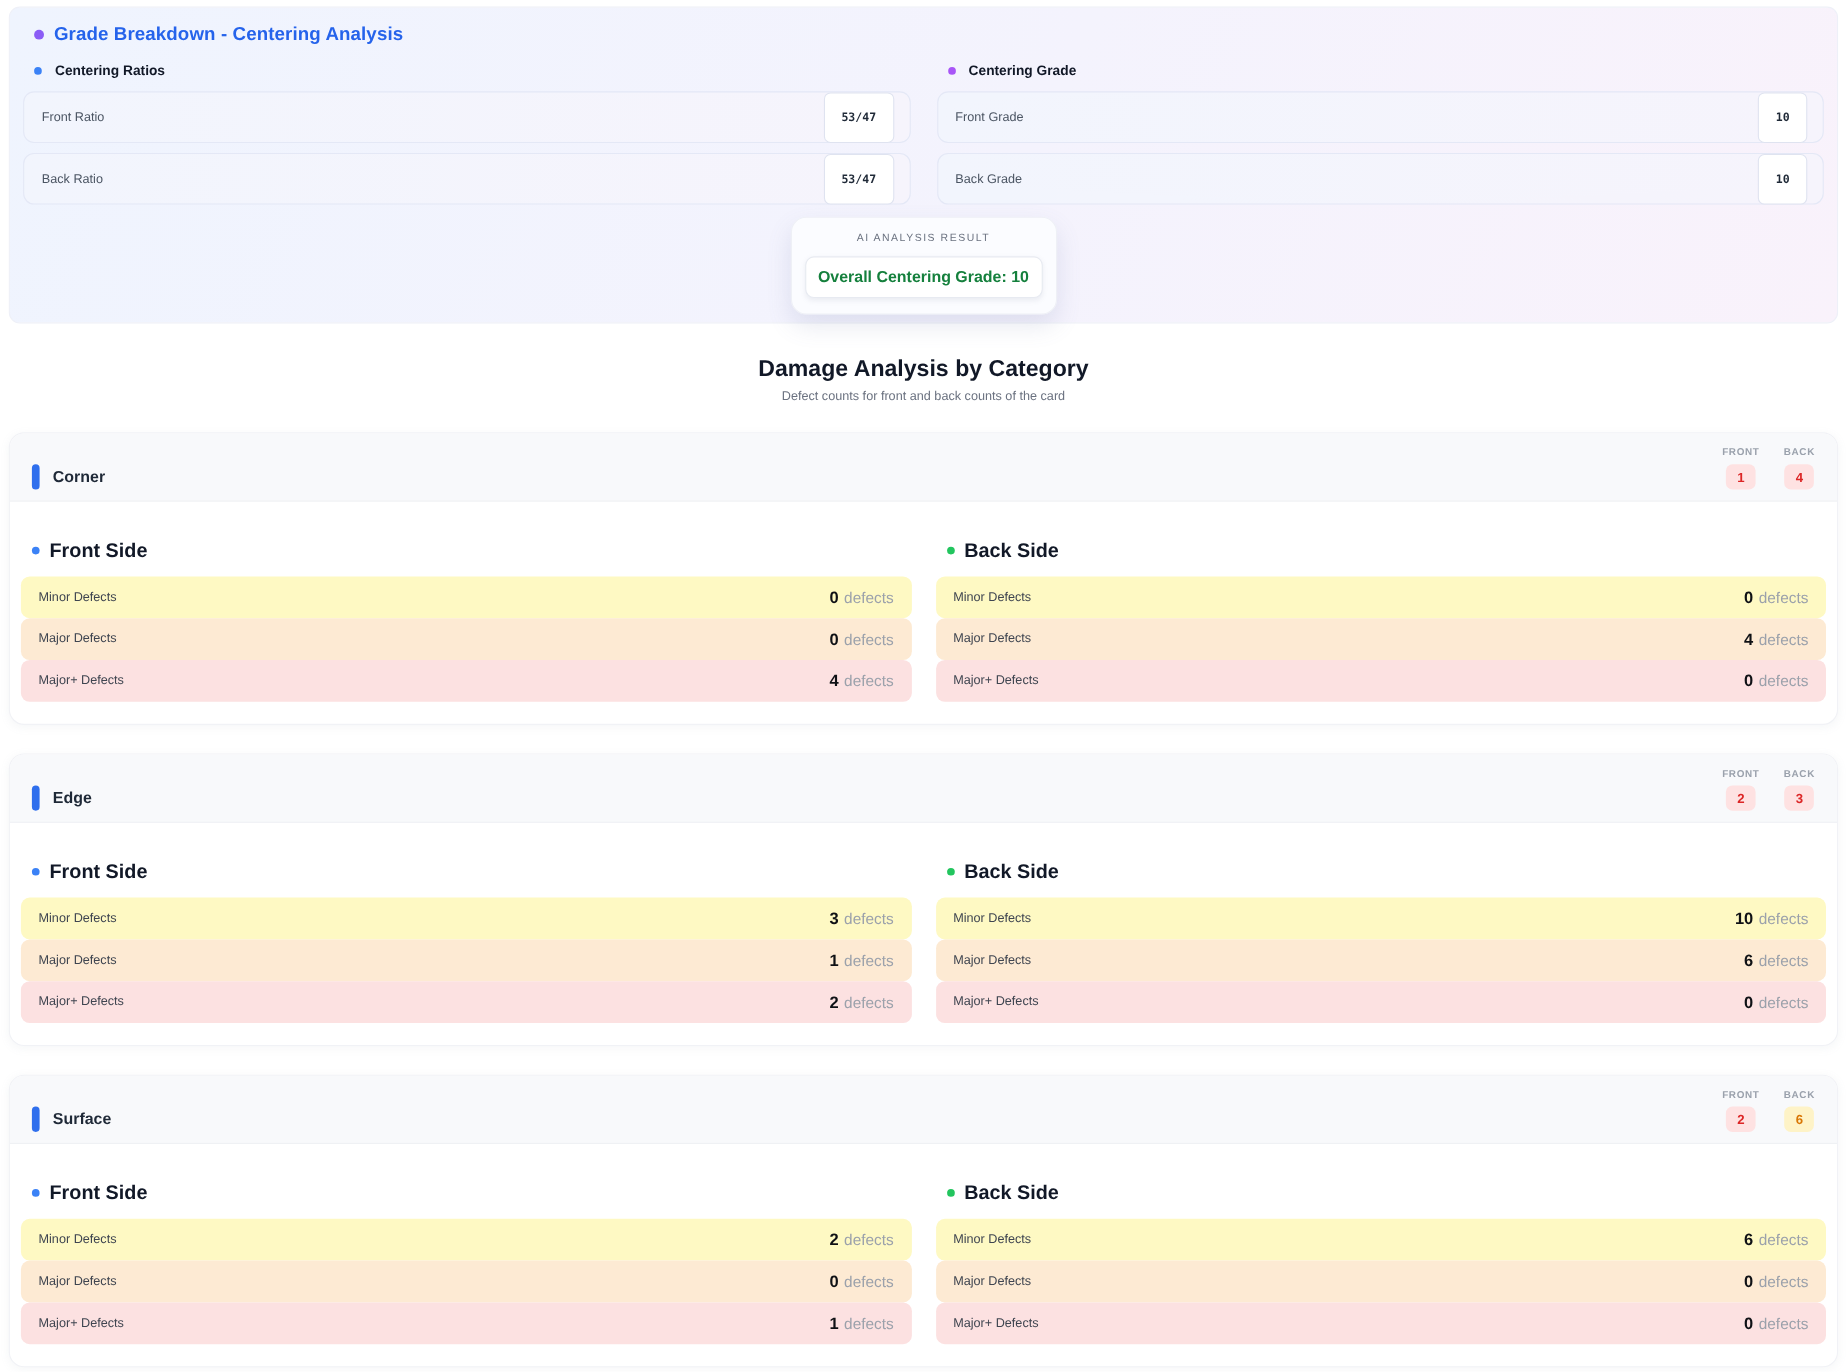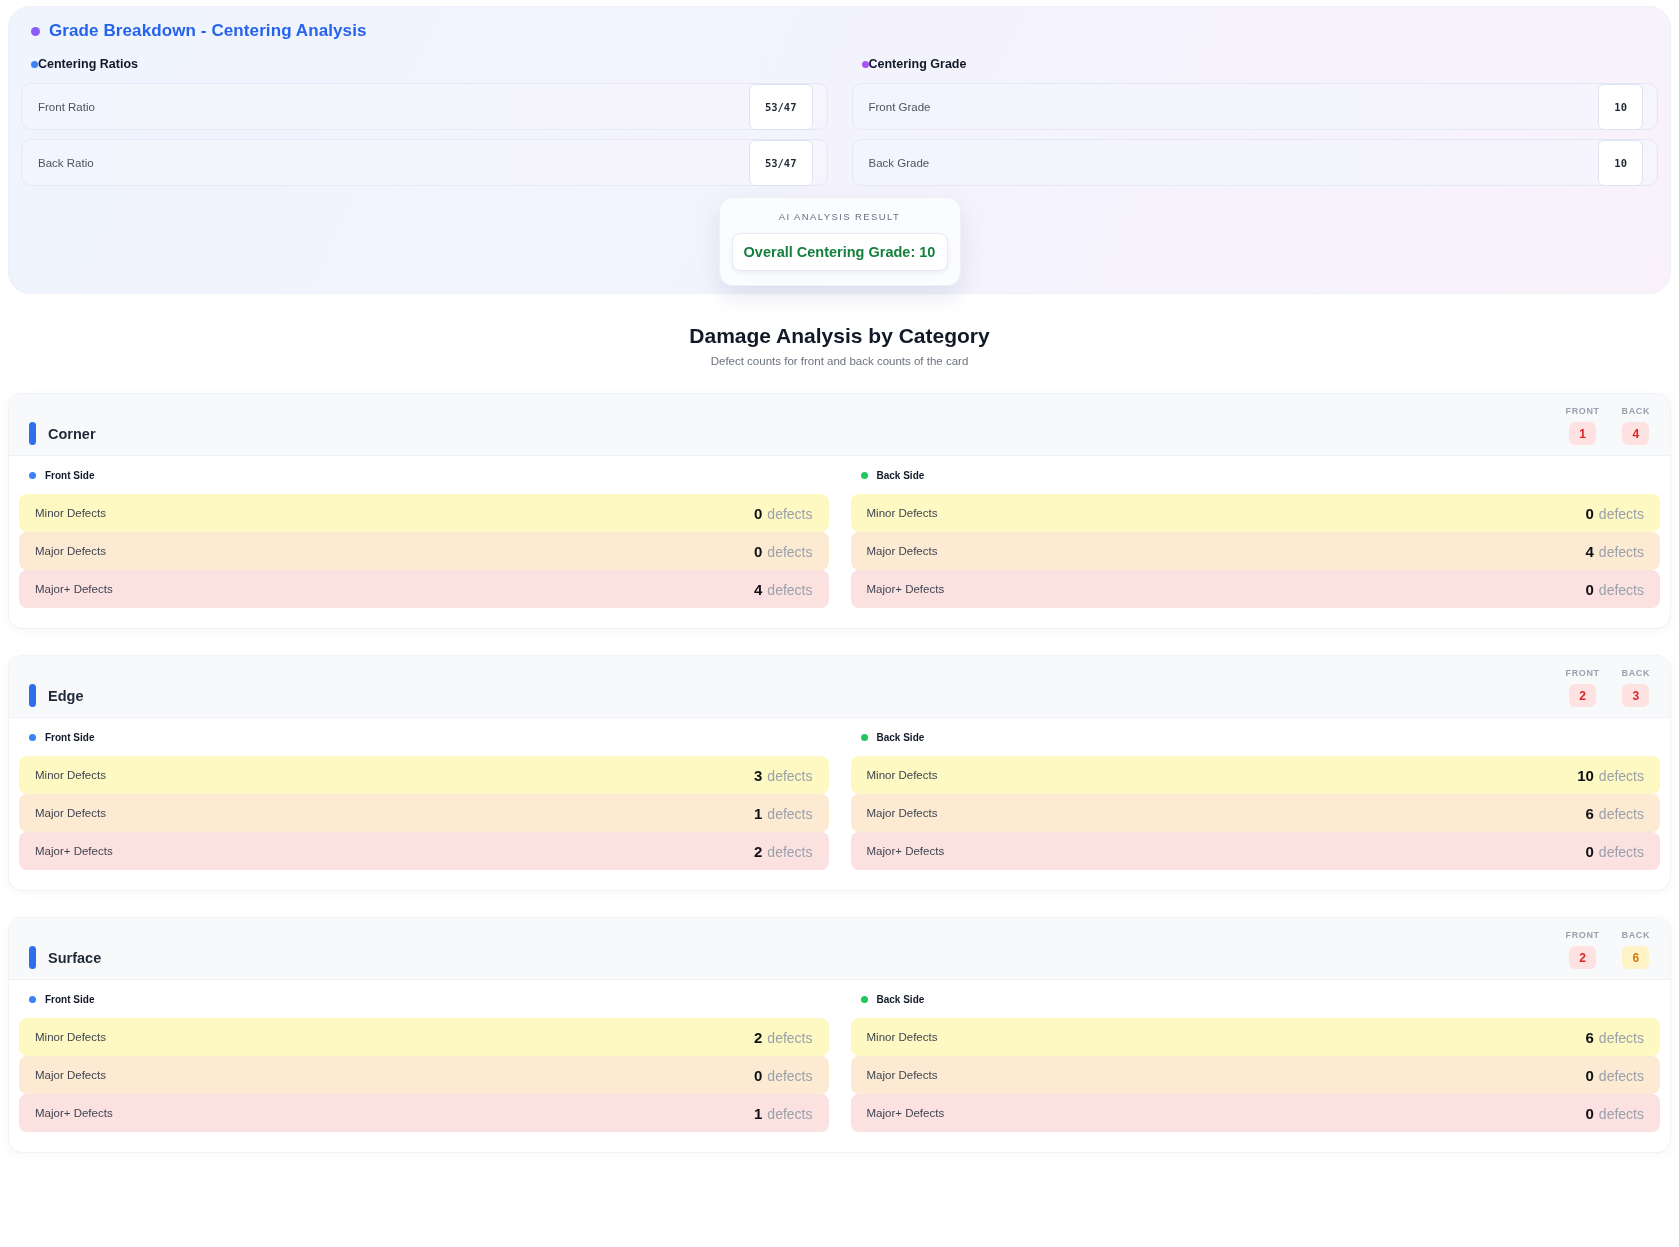--- a/index.html
+++ b/index.html
@@ -4,38 +4,38 @@
 <style>
   * { margin: 0; padding: 0; box-sizing: border-box; }
   html, body { width: 1679px; height: 1247px; background: #ffffff;
     font-family: "Liberation Sans", sans-serif; color: #1f2937; overflow: hidden; }
 
   .page { width: 1679px; padding: 6px 8px 0 8px; }
 
   
   .centering-card {
     position: relative;
-    border-radius: 22px;
+    border-radius: 10px;
     background: linear-gradient(115deg, #eff4fe 0%, #f4f3fd 55%, #f9f2fb 100%);
     border: 1px solid #eef0f8;
     padding: 14px 12px 30px 12px;
     height: 288px;
   }
   .card-title-row { display: flex; align-items: center; gap: 9px; padding-left: 10px; }
   .dot { border-radius: 50%; display: inline-block; flex: 0 0 auto; }
   .dot.lg { width: 9px; height: 9px; }
   .dot.sm { width: 7px; height: 7px; }
   .dot.purple { background: #8b5cf6; }
   .dot.violet { background: #a855f7; }
   .dot.blue { background: #3b82f6; }
   .dot.green { background: #22c55e; }
   .card-title { font-size: 17px; font-weight: bold; color: #2563eb; letter-spacing: 0.1px; }
 
   .centering-grid { display: grid; grid-template-columns: 1fr 1fr; column-gap: 24px; margin-top: 16px; }
-  .col-heading { display: flex; align-items: center; gap: 0; font-size: 12.5px; font-weight: 600;
+  .col-heading { display: flex; align-items: center; gap: 12px; font-size: 12.5px; font-weight: 600;
     color: #111827; margin: 0 0 12px 10px; }
   .stat-row {
     display: flex; align-items: center; justify-content: space-between;
     height: 47px; margin-bottom: 9px; padding: 0 14px 0 16px;
     border-radius: 10px; border: 1px solid #e4e8f6;
     background: linear-gradient(90deg, #f2f5fd 0%, #f6f4fc 100%);
   }
   .stat-label { font-size: 11.5px; color: #4b5563; }
   .stat-value {
     background: #ffffff; border: 1px solid #dfe3f0; border-radius: 6px;
@@ -81,22 +81,22 @@
   .badge-label { font-size: 9px; font-weight: bold; letter-spacing: 0.6px; color: #9aa1ac; }
   .badge {
     min-width: 27px; height: 23px; border-radius: 6px;
     display: flex; align-items: center; justify-content: center;
     font-size: 12px; font-weight: bold; padding: 0 6px;
   }
   .badge.tone-red { background: #fee2e2; color: #dc2626; }
   .badge.tone-yellow { background: #fef3c7; color: #d97706; }
 
   .cat-body { display: grid; grid-template-columns: 1fr 1fr; column-gap: 22px; padding: 14px 10px 20px 10px; }
-  .side-heading { display: flex; align-items: center; gap: 9px; font-size: 10px; font-weight: 600;
-    color: #111827; margin: 0 0 13px 10px; }
+  .side-heading { display: flex; align-items: center; gap: 9px; font-size: 18px; font-weight: 600;
+    color: #111827; margin: 20px 0 13px 10px; }
   .defect-row {
     display: flex; align-items: center; justify-content: space-between;
     height: 38px; border-radius: 8px; margin-bottom: 0; padding: 0 16px;
   }
   .defect-row.minor { background: #fef9c3; }
   .defect-row.major { background: #fdead3; }
   .defect-row.majorplus { background: #fce1e1; }
   .defect-label { font-size: 11.5px; color: #3f4550; }
   .defect-count { display: flex; align-items: baseline; gap: 5px; }
   .defect-num { font-size: 15px; font-weight: bold; color: #0f1115; }

